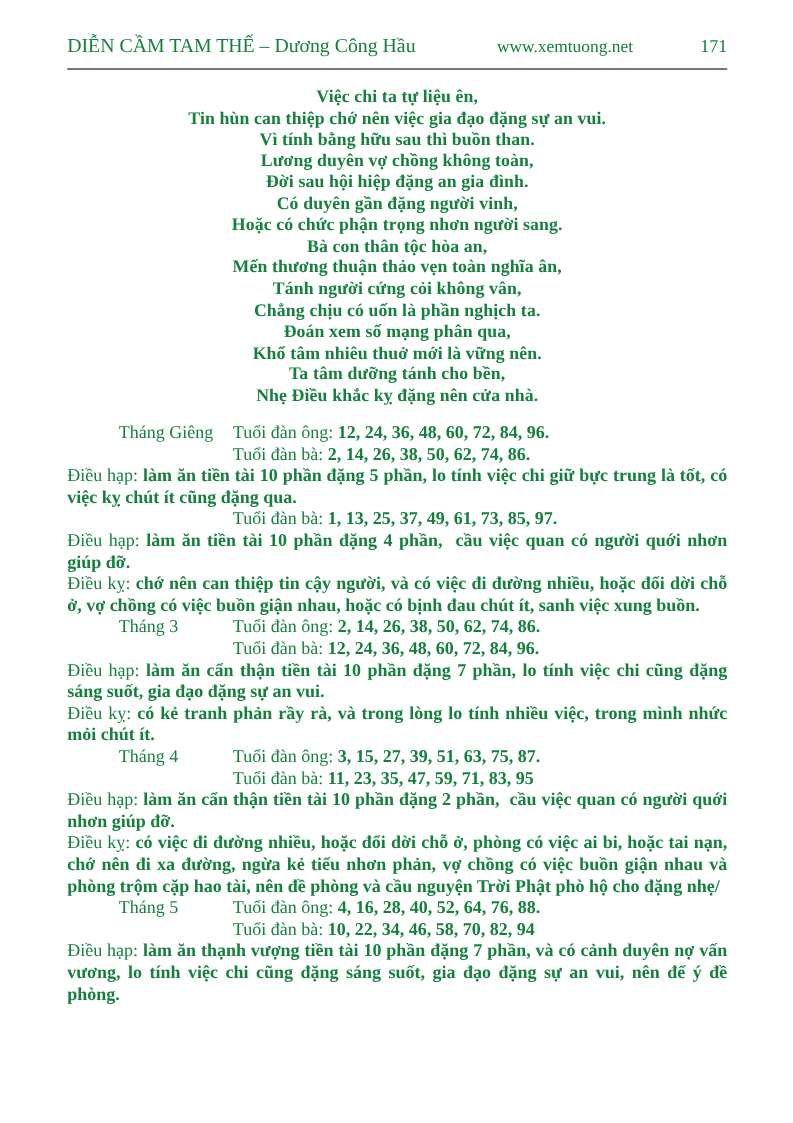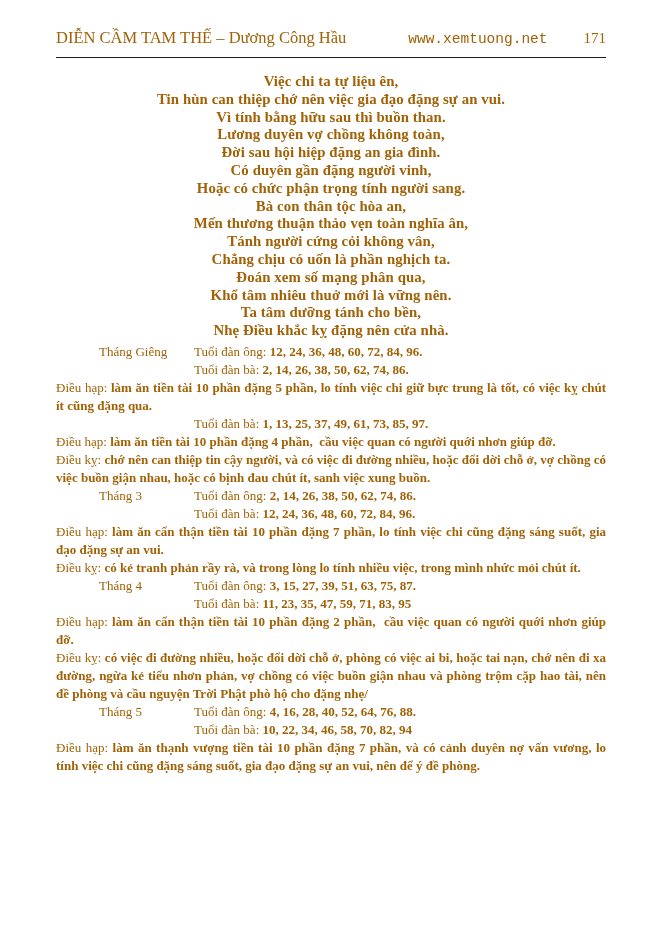--- a/index.html
+++ b/index.html
@@ -1,49 +1,49 @@
 <!DOCTYPE html>
 <html lang="vi"><head>
 <meta charset="utf-8">
 <style>
   html,body { margin:0; padding:0; background:#e9e9e9; }
   .page {
     position:relative;
     width:661px; height:936px;
     margin:0 auto;
     background:#ffffff;
-    color:#a16207;
+    color:#15803d;
     font-family:"Liberation Serif", serif;
     box-sizing:border-box;
     padding:28px 55px 0 56px;
     overflow:hidden;
   }
   
   .header {
     display:flex;
     align-items:baseline;
     padding-bottom:9px;
     border-bottom:1.6px solid #1c1c1c;
   }
   .header .title { flex:1; font-size:16.5px; white-space:nowrap; }
-  .header .site  { font-family:Liberation Mono, monospace; font-size:14.5px; margin-right:36px; }
+  .header .site  { font-family:Liberation Serif, serif; font-size:14.5px; margin-right:56px; }
   .header .pagenum { font-size:15px; }
 
   
   .poem {
     margin-top:15px;
     text-align:center;
     font-weight:bold;
     font-size:14.8px;
     line-height:17.8px;
     letter-spacing:0.1px;
   }
 
   
-  .sections { margin-top:3px; font-size:13px; line-height:18px; }
+  .sections { margin-top:12px; font-size:15px; line-height:18px; }
   .row { white-space:nowrap; }
   .month { display:inline-block; margin-left:43px; width:95px; }
   .women-row { padding-left:138px; }
   .para { margin:0; text-align:justify; }
   b { font-weight:bold; }
 </style>
 </head>
 <body>
 
 <div class="page">
@@ -53,21 +53,21 @@
     <span class="pagenum">171</span>
   </div>
 
   <div class="poem">
       <div class="poem-line">Việc chi ta tự liệu ên,</div>
       <div class="poem-line">Tin hùn can thiệp chớ nên việc gia đạo đặng sự an vui.</div>
       <div class="poem-line">Vì tính bằng hữu sau thì buồn than.</div>
       <div class="poem-line">Lương duyên vợ chồng không toàn,</div>
       <div class="poem-line">Đời sau hội hiệp đặng an gia đình.</div>
       <div class="poem-line">Có duyên gần đặng người vinh,</div>
-      <div class="poem-line">Hoặc có chức phận trọng tính người sang.</div>
+      <div class="poem-line">Hoặc có chức phận trọng nhơn người sang.</div>
       <div class="poem-line">Bà con thân tộc hòa an,</div>
       <div class="poem-line">Mến thương thuận thảo vẹn toàn nghĩa ân,</div>
       <div class="poem-line">Tánh người cứng cỏi không vân,</div>
       <div class="poem-line">Chẳng chịu có uốn là phần nghịch ta.</div>
       <div class="poem-line">Đoán xem số mạng phân qua,</div>
       <div class="poem-line">Khổ tâm nhiêu thuở mới là vững nên.</div>
       <div class="poem-line">Ta tâm dưỡng tánh cho bền,</div>
       <div class="poem-line">Nhẹ Điều khắc kỵ đặng nên cửa nhà.</div>
     </div>
 

